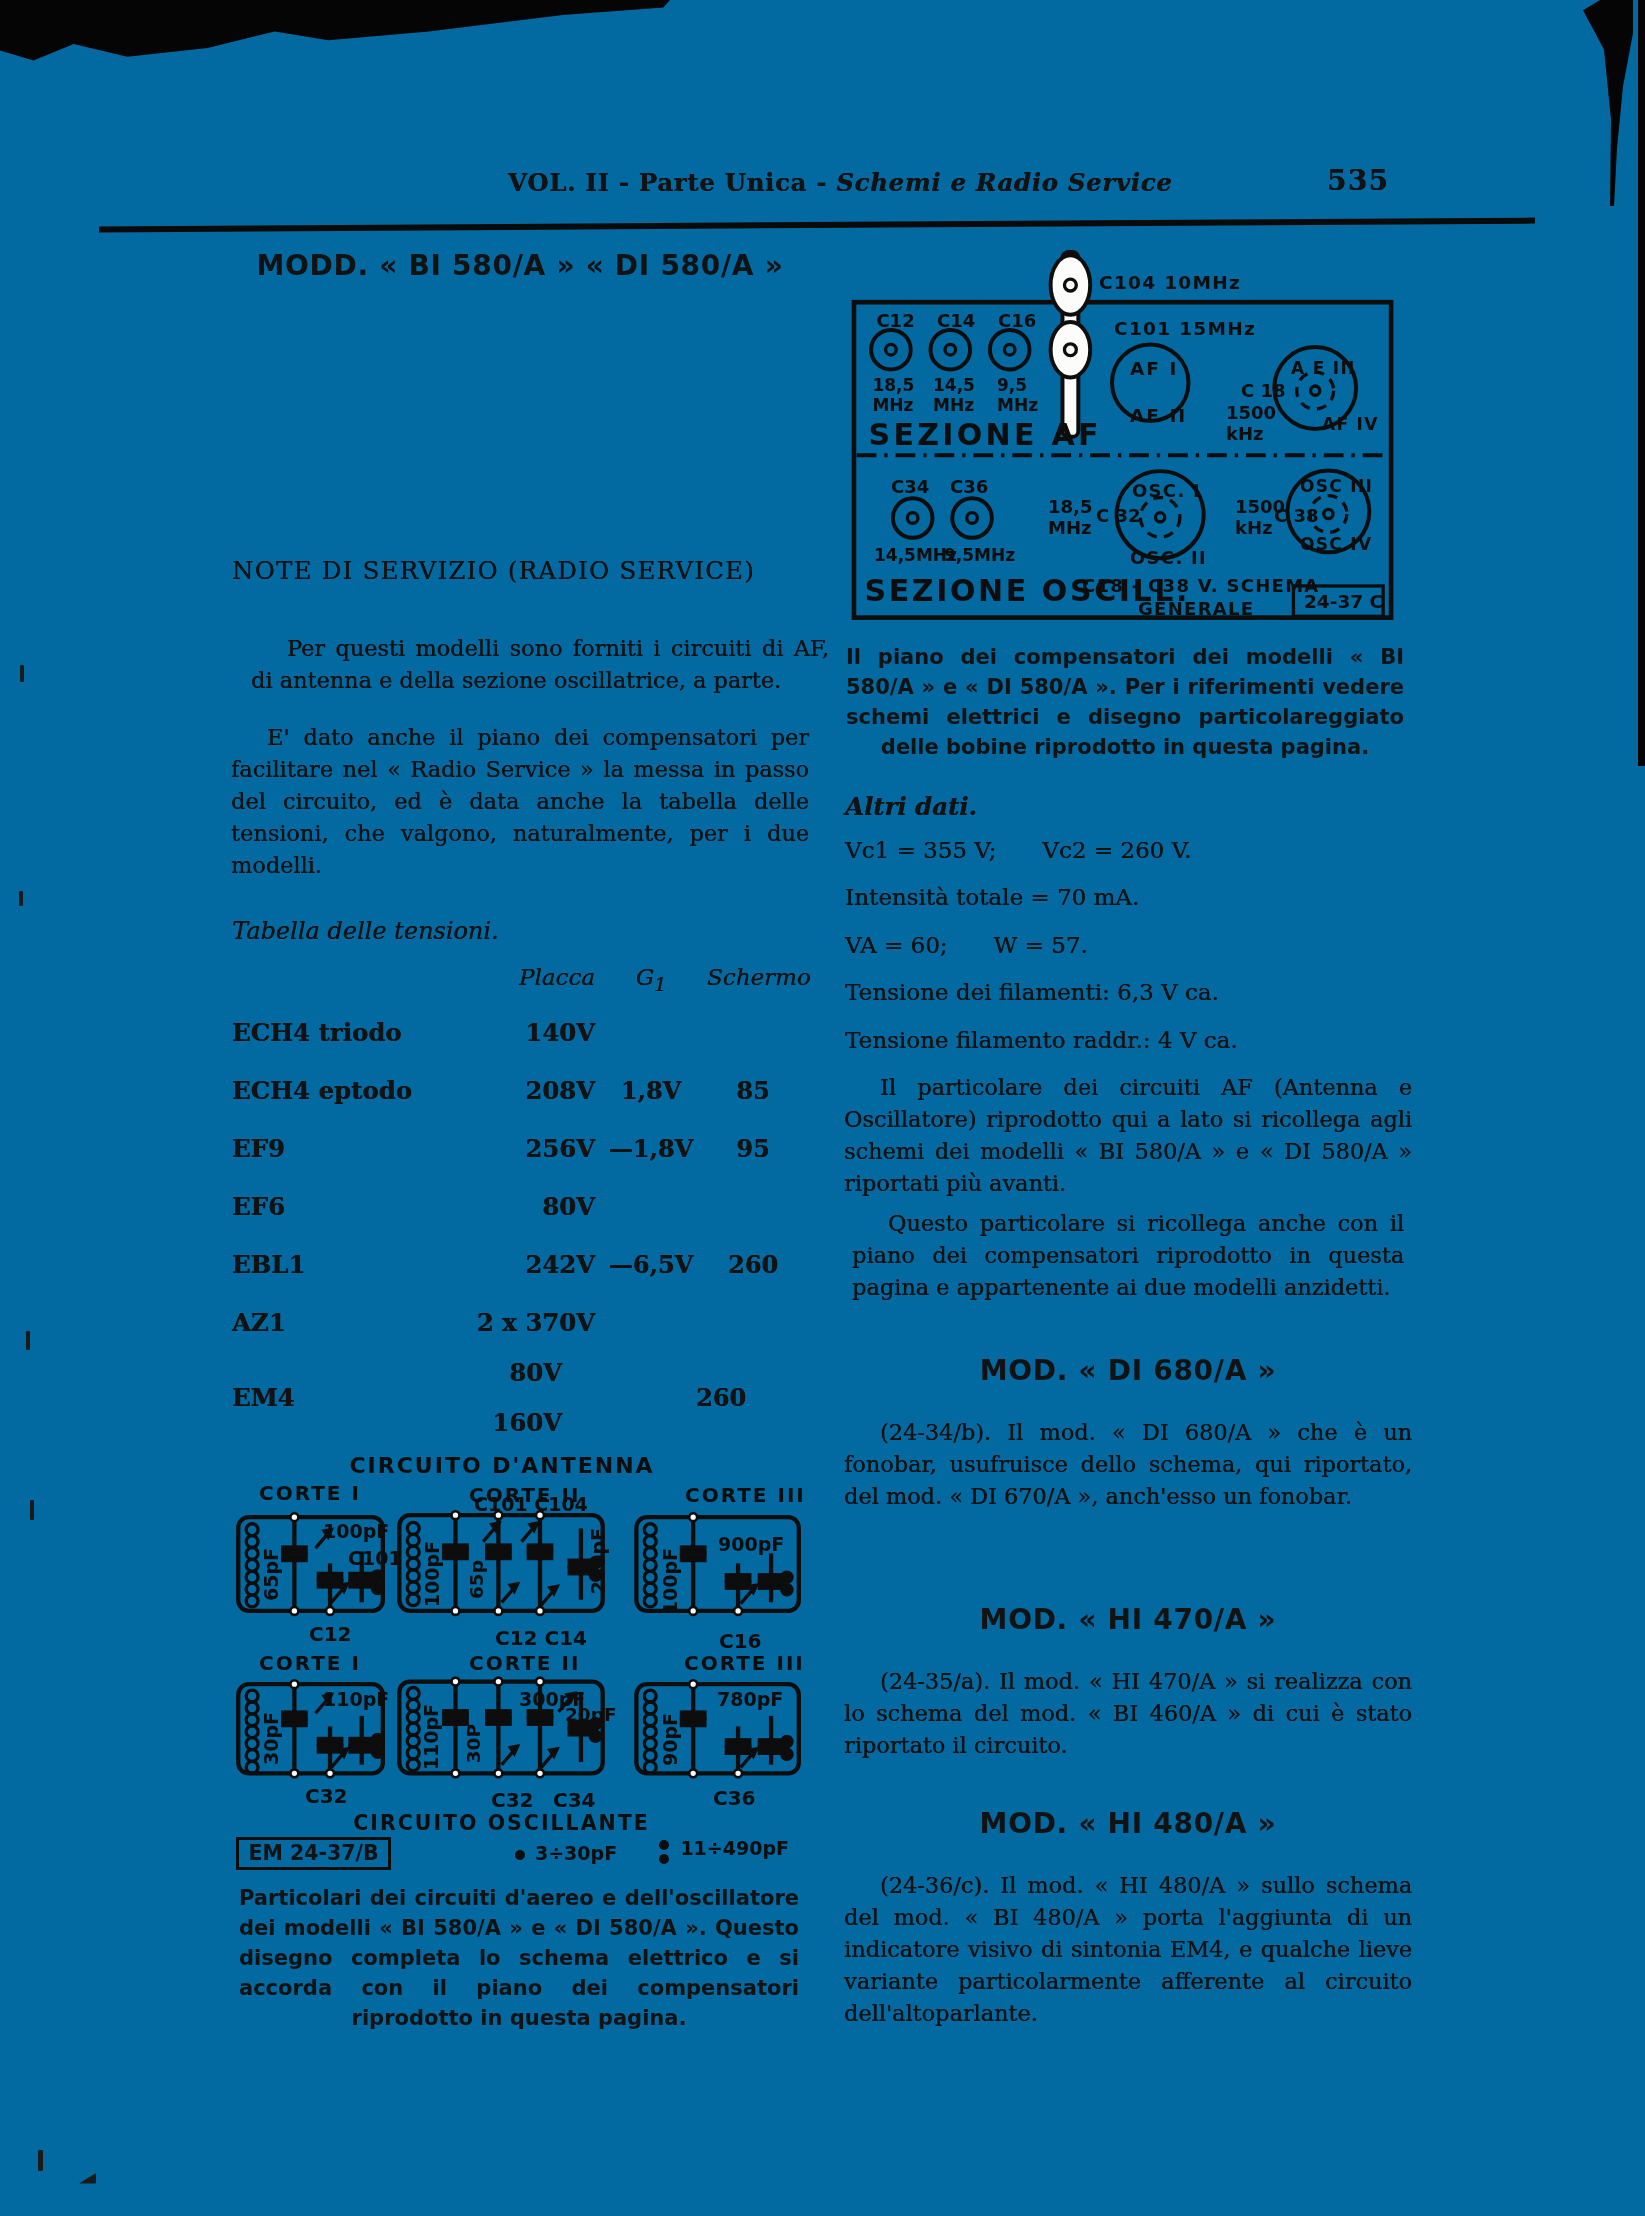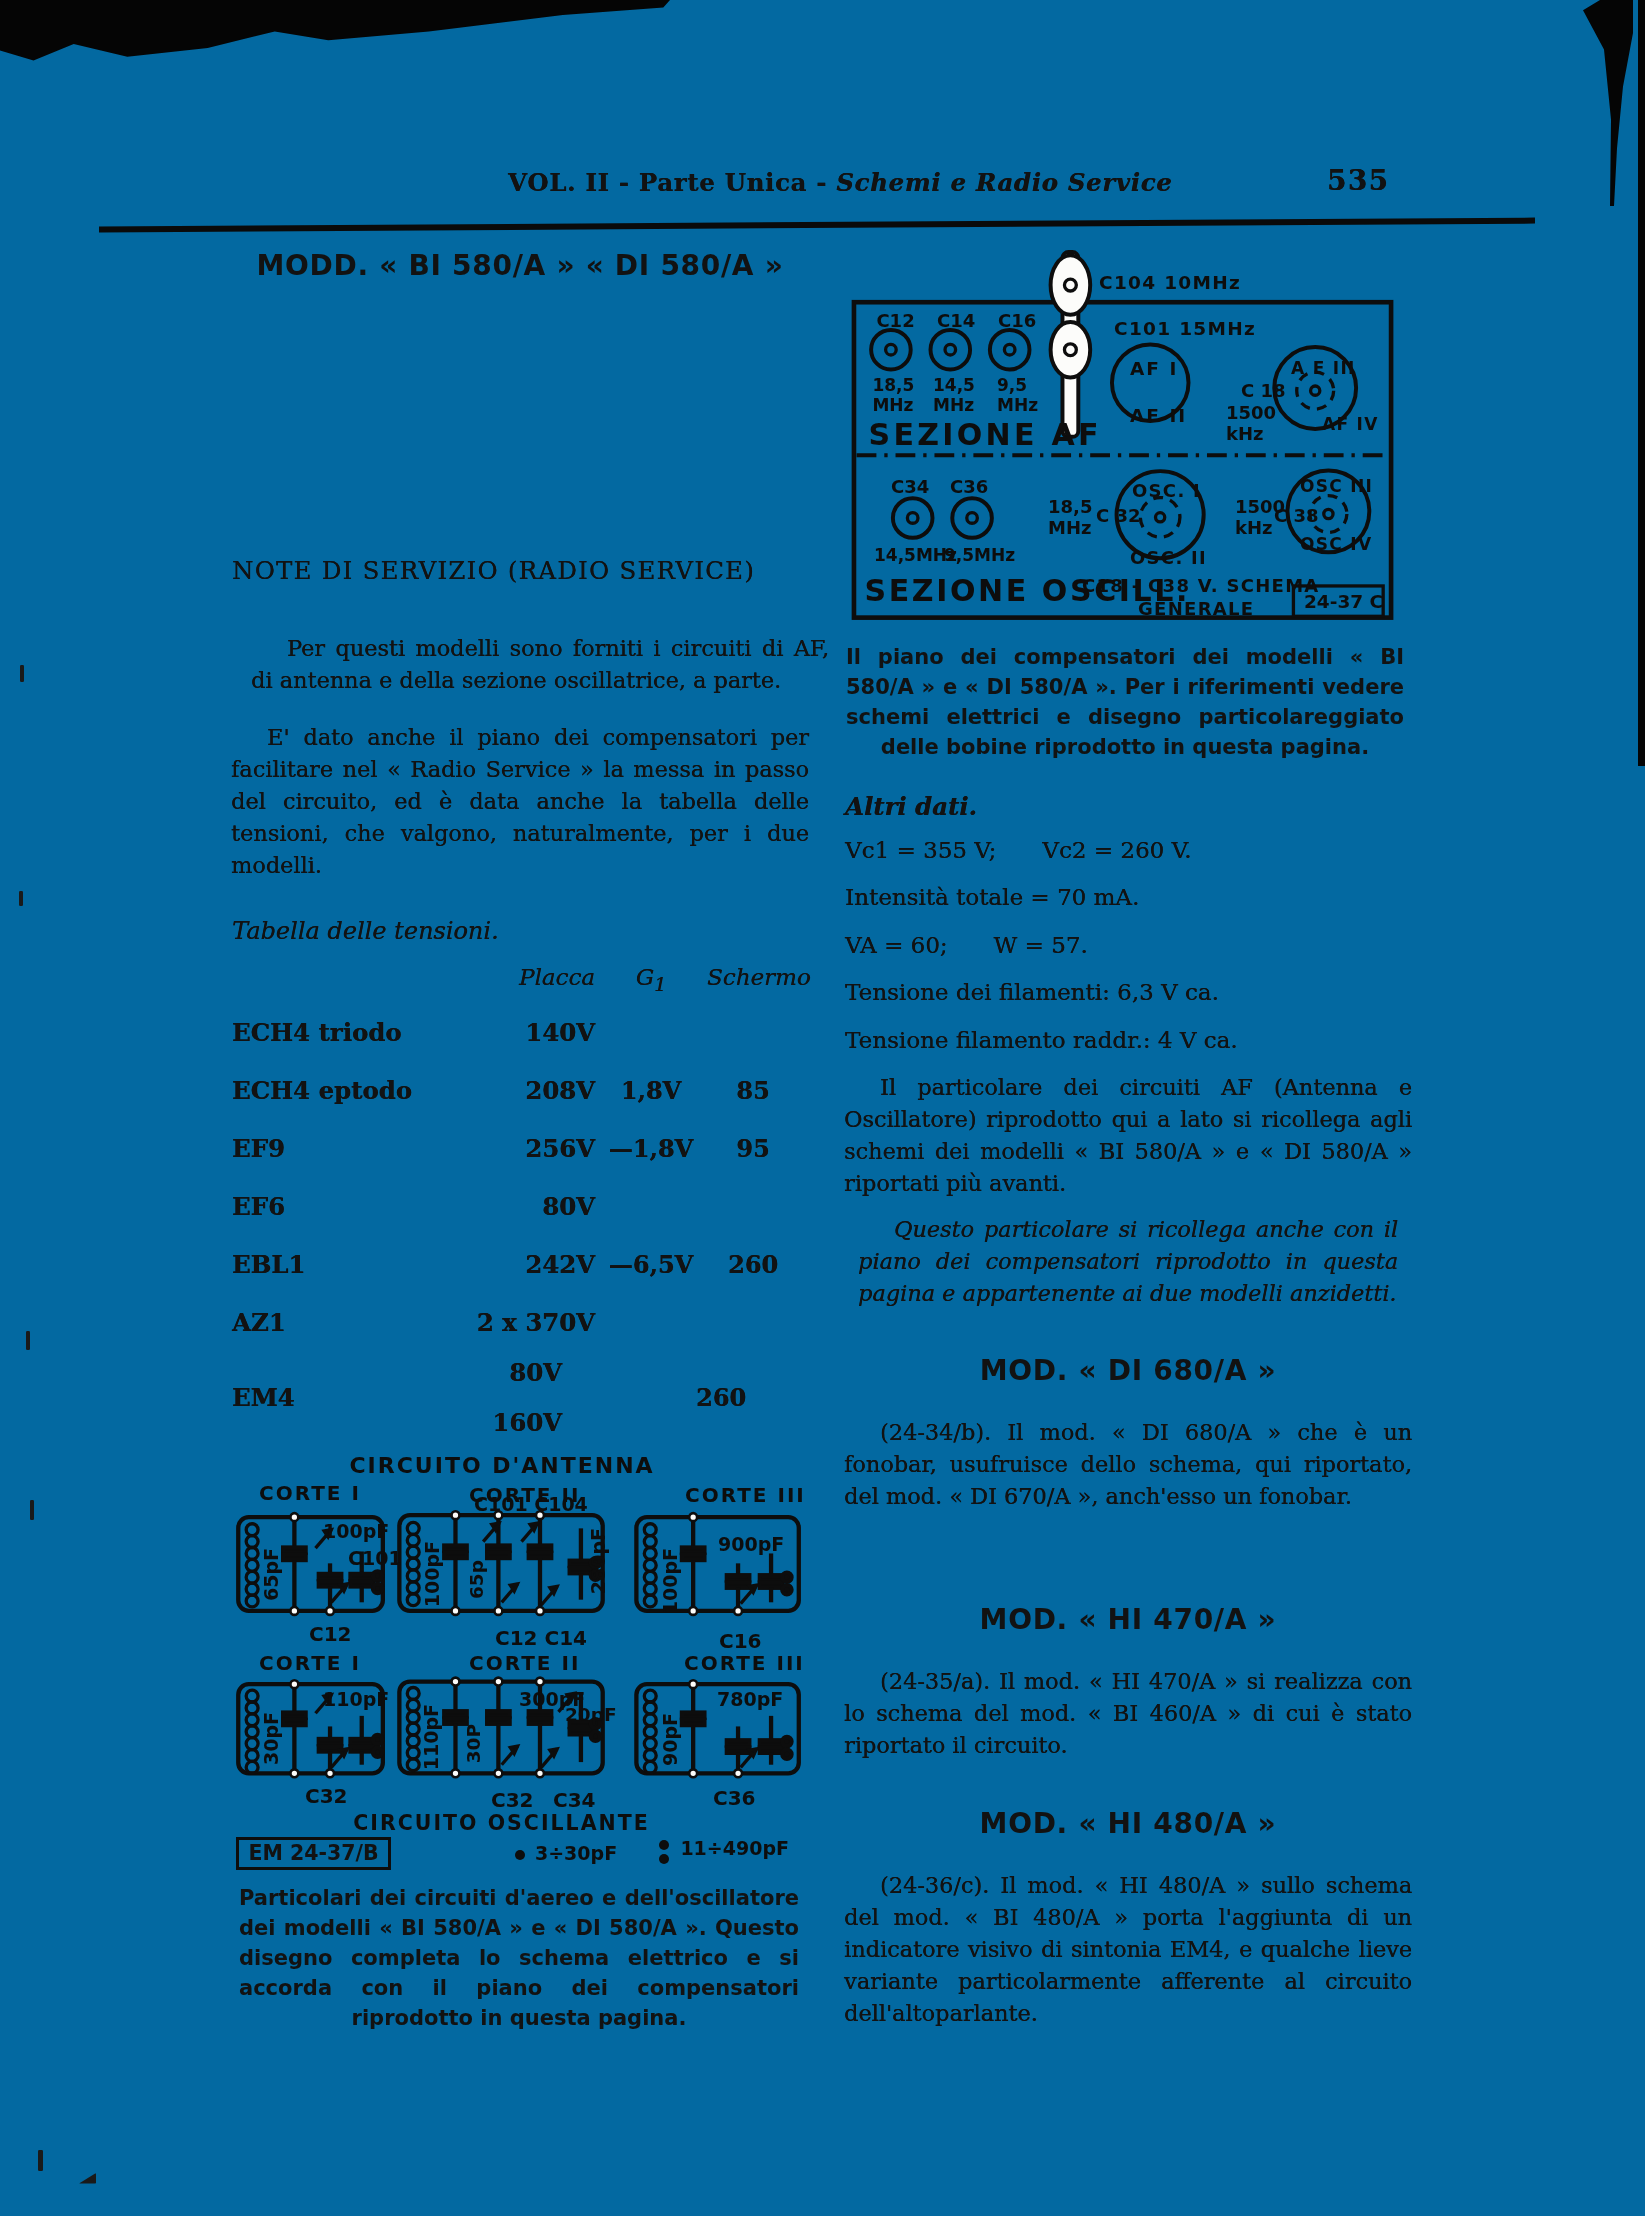--- a/index.html
+++ b/index.html
@@ -423,21 +423,21 @@
   <div class="abs serif ital" style="left:845px;top:792px;font-size:24.4px;font-weight:bold;">Altri dati.</div>
 
   <div class="abs serif" style="left:845px;top:837px;font-size:23px;">Vc1  =  355  V;  Vc2  =  260  V.</div>
   <div class="abs serif" style="left:845px;top:884px;font-size:23px;">Intensità  totale  =  70  mA.</div>
   <div class="abs serif" style="left:845px;top:932px;font-size:23px;">VA  =  60;  W  =  57.</div>
   <div class="abs serif" style="left:845px;top:979px;font-size:23px;">Tensione dei filamenti: 6,3 V ca.</div>
   <div class="abs serif" style="left:845px;top:1027px;font-size:23px;">Tensione filamento raddr.: 4 V ca.</div>
 
   <div class="abs" style="left:844px;top:1071px;width:568px;">
     <p class="para ind" style="margin:0;">Il particolare dei circuiti AF (Antenna e Oscillatore) riprodotto qui a lato si ricollega agli schemi dei modelli « BI 580/A » e « DI 580/A » riportati più avanti.</p>
-    <p class="para ind" style="margin:14px;font-style:italic;">Questo particolare si ricollega anche con il piano dei compensatori riprodotto in questa pagina e appartenente ai due modelli anzidetti.</p>
+    <p class="para ind" style="margin:8px;">Questo particolare si ricollega anche con il piano dei compensatori riprodotto in questa pagina e appartenente ai due modelli anzidetti.</p>
   </div>
 
   <div class="abs sans-b modhead" style="left:844px;top:1354px;width:568px;">MOD. « DI 680/A »</div>
   <div class="abs para ind" style="left:844px;top:1416px;width:568px;">(24-34/b). Il mod. « DI 680/A » che è un fonobar, usufruisce dello schema, qui riportato, del mod. « DI 670/A », anch'esso un fonobar.</div>
 
   <div class="abs sans-b modhead" style="left:844px;top:1603px;width:568px;">MOD. « HI 470/A »</div>
   <div class="abs para ind" style="left:844px;top:1665px;width:568px;">(24-35/a). Il mod. « HI 470/A » si realizza con lo schema del mod. « BI 460/A » di cui è stato riportato il circuito.</div>
 
   <div class="abs sans-b modhead" style="left:844px;top:1807px;width:568px;">MOD. « HI 480/A »</div>
   <div class="abs para ind" style="left:844px;top:1869px;width:568px;">(24-36/c). Il mod. « HI 480/A » sullo schema del mod. « BI 480/A » porta l'aggiunta di un indicatore visivo di sintonia EM4, e qualche lieve variante particolarmente afferente al circuito dell'altoparlante.</div>

